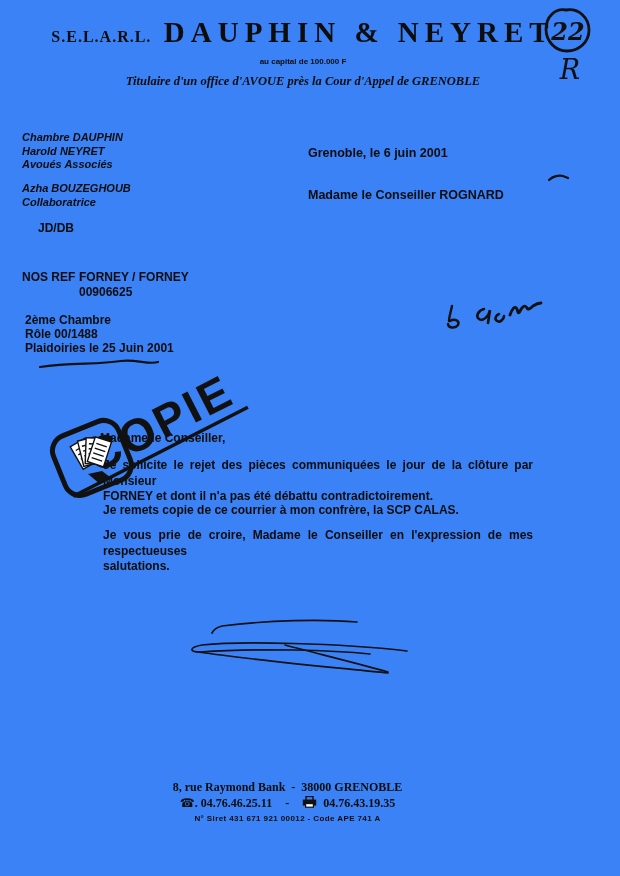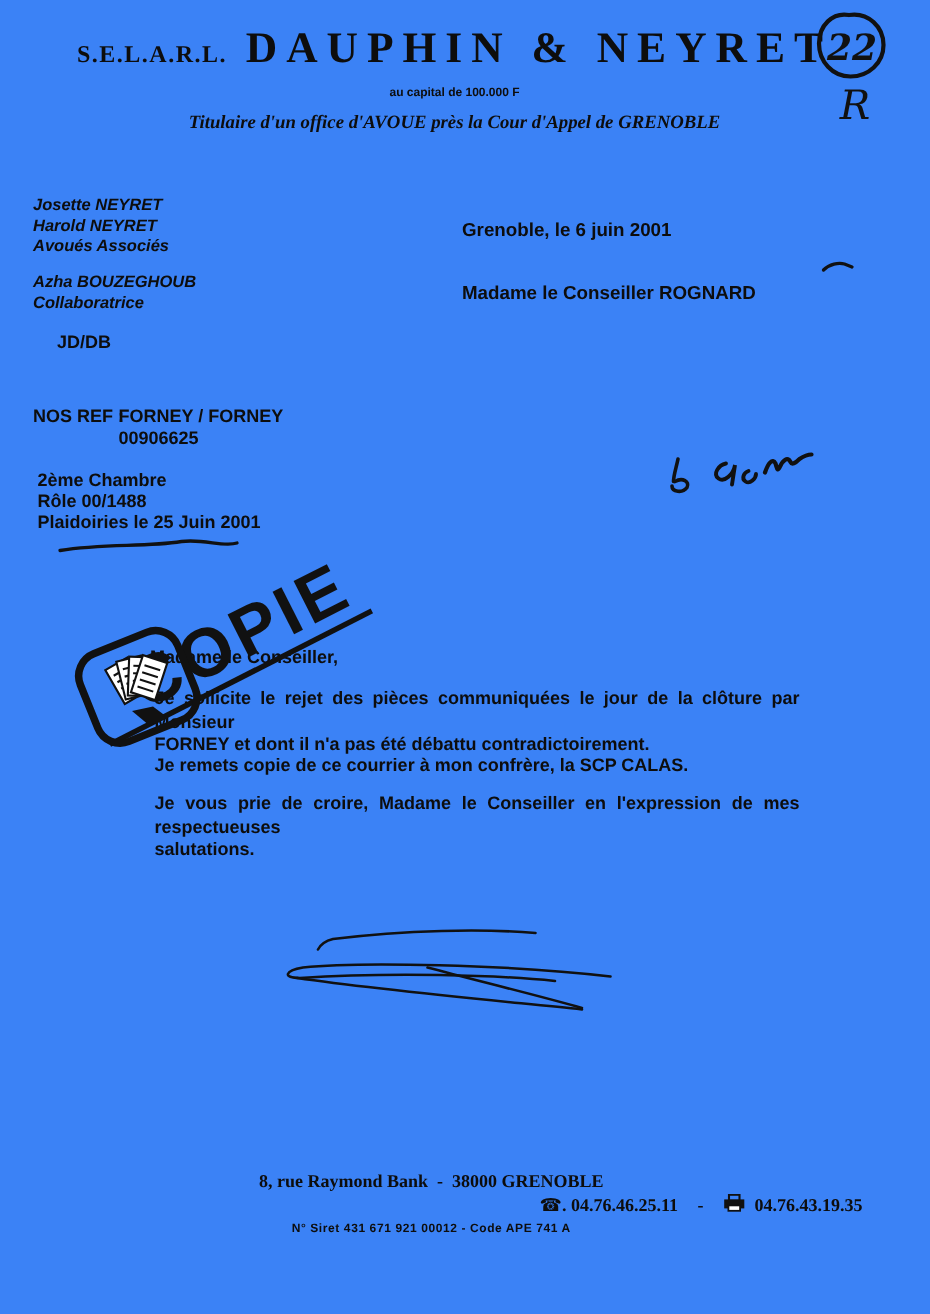--- a/index.html
+++ b/index.html
@@ -29,21 +29,21 @@
 <div class="page">
 
   <div class="abs center" style="top:16px;">
     <span class="serif b" style="font-size:16px;letter-spacing:1px;">S.E.L.A.R.L.</span>
     <span class="serif" style="font-size:29px;letter-spacing:6px;font-weight:bold;margin-left:8px;">DAUPHIN &amp; NEYRET</span>
   </div>
   <div class="abs center b" style="top:57px;font-size:8px;">au capital de 100.000 F</div>
   <div class="abs center serif b" style="top:74px;font-size:12.5px;font-style:italic;">Titulaire d'un office d'AVOUE près la Cour d'Appel de GRENOBLE</div>
 
   <div class="abs" style="left:22px;top:131px;">
-    <div class="staff-line">Josette NEYRET</div>
+    <div class="staff-line">Chambre DAUPHIN</div>
     <div class="staff-line">Harold NEYRET</div>
     <div class="staff-line">Avoués Associés</div>
   </div>
   <div class="abs" style="left:22px;top:182px;">
     <div class="staff-line">Azha BOUZEGHOUB</div>
     <div class="staff-line">Collaboratrice</div>
   </div>
   <div class="abs b" style="left:22px;top:221px;font-size:12px;margin-left:16px;">JD/DB</div>
 
   <div class="abs meta" style="left:308px;top:146px;font-size:12.5px;">Grenoble, le 6 juin 2001</div>
@@ -65,21 +65,21 @@
   </div>
 
   <div class="abs bodytxt" style="left:103px;top:503px;">Je remets copie de ce courrier à mon confrère, la SCP CALAS.</div>
 
   <div class="abs para" style="left:103px;top:528px;">
     <div class="bodytxt stretch">Je vous prie de croire, Madame le Conseiller en l'expression de mes respectueuses</div>
     <div class="bodytxt">salutations.</div>
   </div>
 
   <div class="abs serif b pre" style="left:0;top:780px;width:575px;text-align:center;font-size:12px;">8, rue Raymond Bank  -  38000 GRENOBLE</div>
-  <div class="abs serif footer-line" style="left:0;top:796px;width:575px;text-align:right;">
+  <div class="abs serif footer-line" style="left:0;top:796px;width:575px;text-align:center;">
     <span class="dj b">☎</span><span class="b">. 04.76.46.25.11</span>
     <span class="b" style="margin:0 10px;">-</span>
     <svg class="fax-svg" width="15" height="12" viewBox="0 0 15 12">
         <rect x="4" y="0.5" width="7" height="4" fill="none" stroke="#111" stroke-width="1.4"></rect>
         <rect x="0.8" y="3.6" width="13.4" height="6" fill="#111"></rect>
         <rect x="3.6" y="7.6" width="7.8" height="3.6" fill="#fff" stroke="#111" stroke-width="1.2"></rect>
       </svg>
     <span class="b" style="margin-left:3px;">04.76.43.19.35</span>
   </div>
   <div class="abs b" style="left:0;top:814px;width:575px;text-align:center;font-size:8px;letter-spacing:0.4px;">N° Siret 431 671 921 00012 - Code APE 741 A</div>

